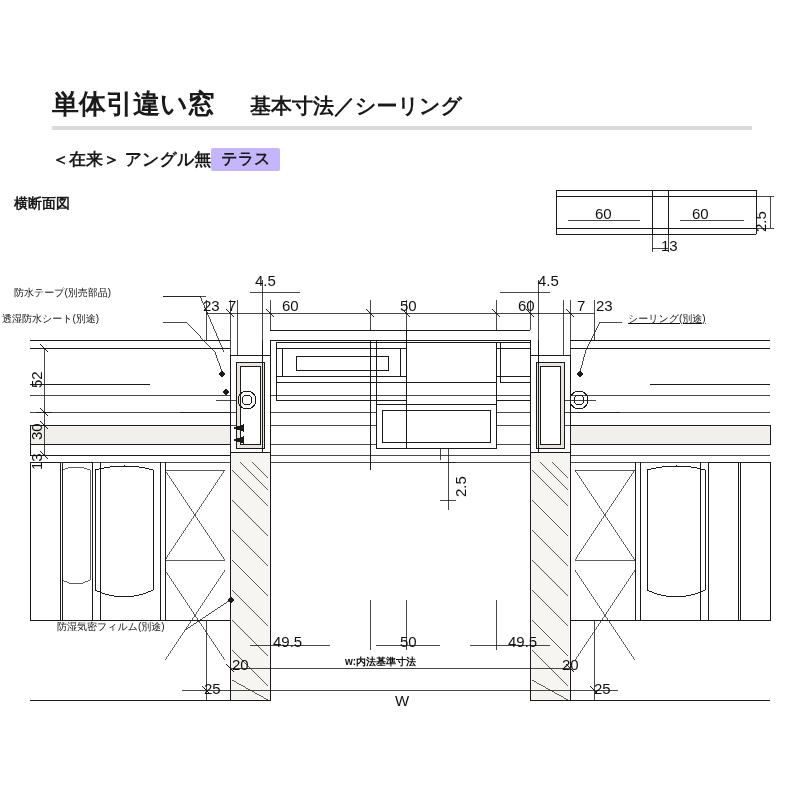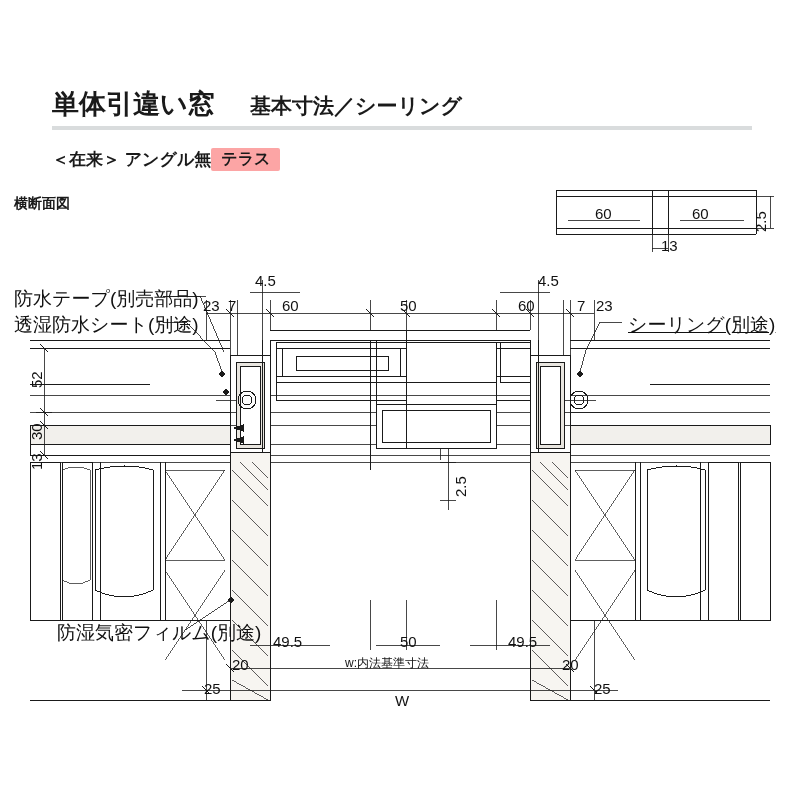--- a/index.html
+++ b/index.html
@@ -25,39 +25,39 @@
   .rule{
     position:absolute;left:52px;top:126px;width:700px;height:4px;
     background:#d9dcdd;
   }
   .spec-row{
     position:absolute;left:52px;top:145px;height:26px;
     display:flex;align-items:flex-end;gap:0;white-space:nowrap;
   }
   .spec-text{font-size:17px;font-weight:bold;}
   .spec-chip{
-    background:#fca5a5;color:#1a1a1a;font-size:16px;font-weight:bold;
+    background:#c4b5fd;color:#1a1a1a;font-size:16px;font-weight:bold;
     padding:3px 10px 4px 10px;border-radius:2px;line-height:1;
   }
   .section-label{
     position:absolute;left:14px;top:195px;
     font-size:14px;font-weight:bold;white-space:nowrap;
   }
 
   
   .dim{
     position:absolute;font-size:15px;color:#111;white-space:nowrap;
     font-family:"Liberation Sans","DejaVu Sans",sans-serif;
   }
   .dim.v{
     transform-origin:left top;
     transform:rotate(-90deg);
   }
   .anno{
-    position:absolute;font-size:19px;color:#111;white-space:nowrap;
+    position:absolute;font-size:10px;color:#111;white-space:nowrap;
     font-family:"Liberation Sans","DejaVu Sans",sans-serif;
   }
   svg{position:absolute;left:0;top:0;}
 </style>
 </head>
 <body>
 
 <div id="stage">
 
   <div class="title-main">単体引違い窓</div>
@@ -306,24 +306,24 @@
   <div class="dim v" style="left:28px;top:470px;">13</div>
   <div class="dim v" style="left:28px;top:440px;">30</div>
   <div class="dim v" style="left:452px;top:497px;">2.5</div>
 
   <div class="dim" style="left:273px;top:633px;">49.5</div>
   <div class="dim" style="left:400px;top:633px;">50</div>
   <div class="dim" style="left:508px;top:633px;">49.5</div>
 
   <div class="dim" style="left:232px;top:656px;">20</div>
   <div class="dim" style="left:562px;top:656px;">20</div>
-  <div class="anno" style="left:345px;top:655px;font-size:12px;">w:内法基準寸法</div>
+  <div class="anno" style="left:345px;top:655px;font-size:10px;font-weight:bold;">w:内法基準寸法</div>
 
   <div class="dim" style="left:204px;top:680px;">25</div>
   <div class="dim" style="left:594px;top:680px;">25</div>
   <div class="dim" style="left:395px;top:692px;">W</div>
 
   <div class="anno" style="left:14px;top:286px;">防水テープ(別売部品)</div>
-  <div class="anno" style="left:14px;top:312px;">透湿防水シート(別途)</div>
+  <div class="anno" style="left:2px;top:312px;">透湿防水シート(別途)</div>
   <div class="anno" style="left:628px;top:312px;text-decoration:underline;">シーリング(別途)</div>
   <div class="anno" style="left:36px;top:620px;padding-left:21px;">防湿気密フィルム(別途)</div>
 
 </div>
 
 </body></html>

